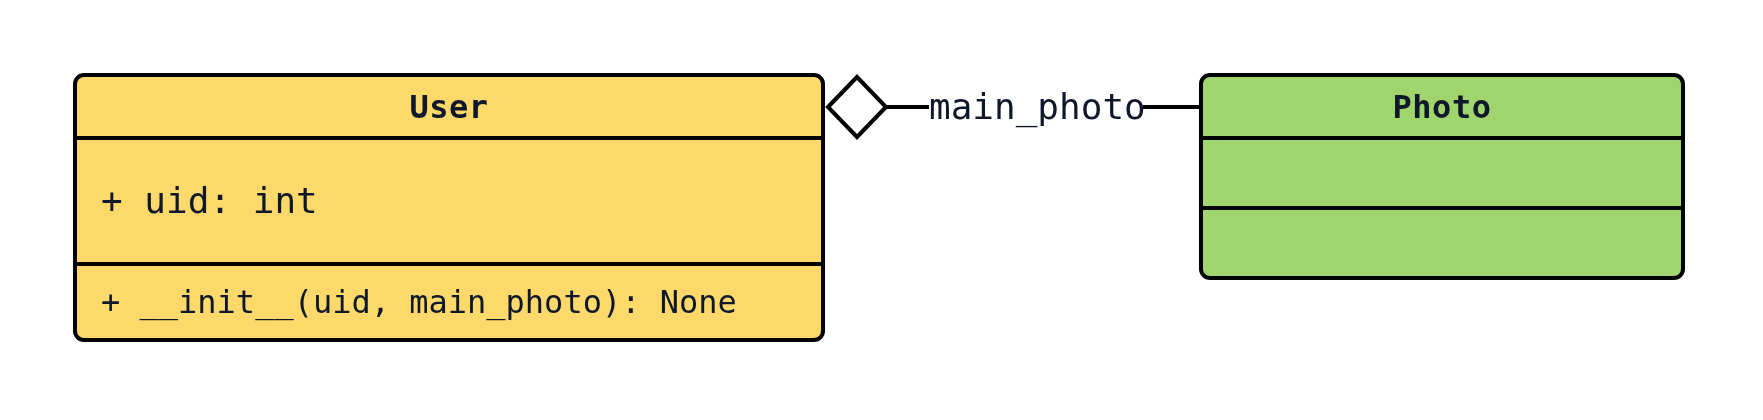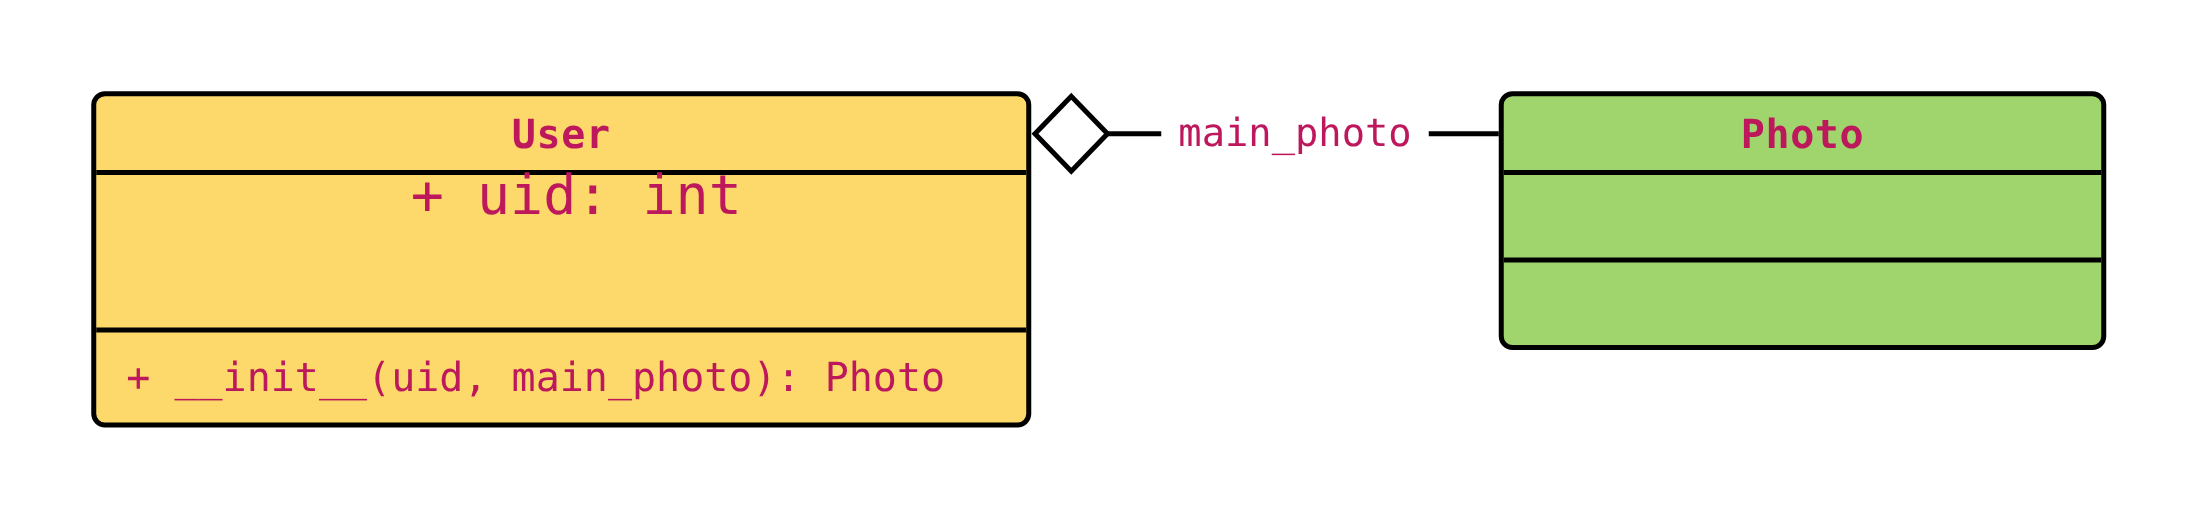--- a/index.html
+++ b/index.html
@@ -6,21 +6,21 @@
     margin: 0;
     padding: 0;
     background: #ffffff;
   }
   .canvas {
     position: relative;
     width: 1763px;
     height: 420px;
     background: #ffffff;
     font-family: "DejaVu Sans Mono", monospace;
-    color: #be185d;
+    color: #0f172a;
     overflow: hidden;
   }
   .class-box {
     position: absolute;
     box-sizing: border-box;
     border: 4px solid #000000;
     border-radius: 11px;
     display: flex;
     flex-direction: column;
   }
@@ -46,24 +46,24 @@
     align-items: center;
     justify-content: center;
     font-weight: bold;
     font-size: 32px;
     letter-spacing: 0.5px;
   }
   .user-box .class-attrs {
     height: 126px;
     border-bottom: 4px solid #000000;
     display: flex;
-    flex-direction: row;
+    flex-direction: column;
     justify-content: center;
     padding-left: 24px;
-    font-size: 44px;
+    font-size: 36px;
     line-height: 34px;
   }
   .user-box .class-methods {
     height: 72px;
     display: flex;
     align-items: center;
     padding-left: 24px;
     font-size: 32px;
   }
   .photo-box .class-attrs {
@@ -83,39 +83,39 @@
     width: 390px;
     height: 84px;
     z-index: 1;
   }
   .edge-label {
     position: absolute;
     left: 929px;
     top: 88px;
     width: 214px;
     text-align: center;
-    font-size: 31px;
+    font-size: 36px;
     line-height: 38px;
     background: #ffffff;
     z-index: 2;
     white-space: nowrap;
   }
 </style>
 </head>
 <body>
 
 <div class="canvas">
 
   <div class="class-box user-box" style="background: rgb(252, 217, 106);">
     <div class="compartment class-header">User</div>
     <div class="compartment class-attrs">
       <div class="attr-line"><span>+ uid: int</span><span class="type-bold"></span></div>
     </div>
     <div class="compartment class-methods">
-      <div class="method-line">+ __init__(uid, main_photo): Photo</div>
+      <div class="method-line">+ __init__(uid, main_photo): None</div>
     </div>
   </div>
 
   <svg class="connector-svg" viewBox="0 0 390 84">
     <line x1="64" y1="42" x2="379" y2="42" stroke="#000000" stroke-width="4"></line>
     <polygon points="8,42 37,12 66,42 37,72" fill="#ffffff" stroke="#000000" stroke-width="4"></polygon>
   </svg>
   <div class="edge-label">main_photo</div>
 
   <div class="class-box photo-box" style="background: rgb(160, 213, 110);">

